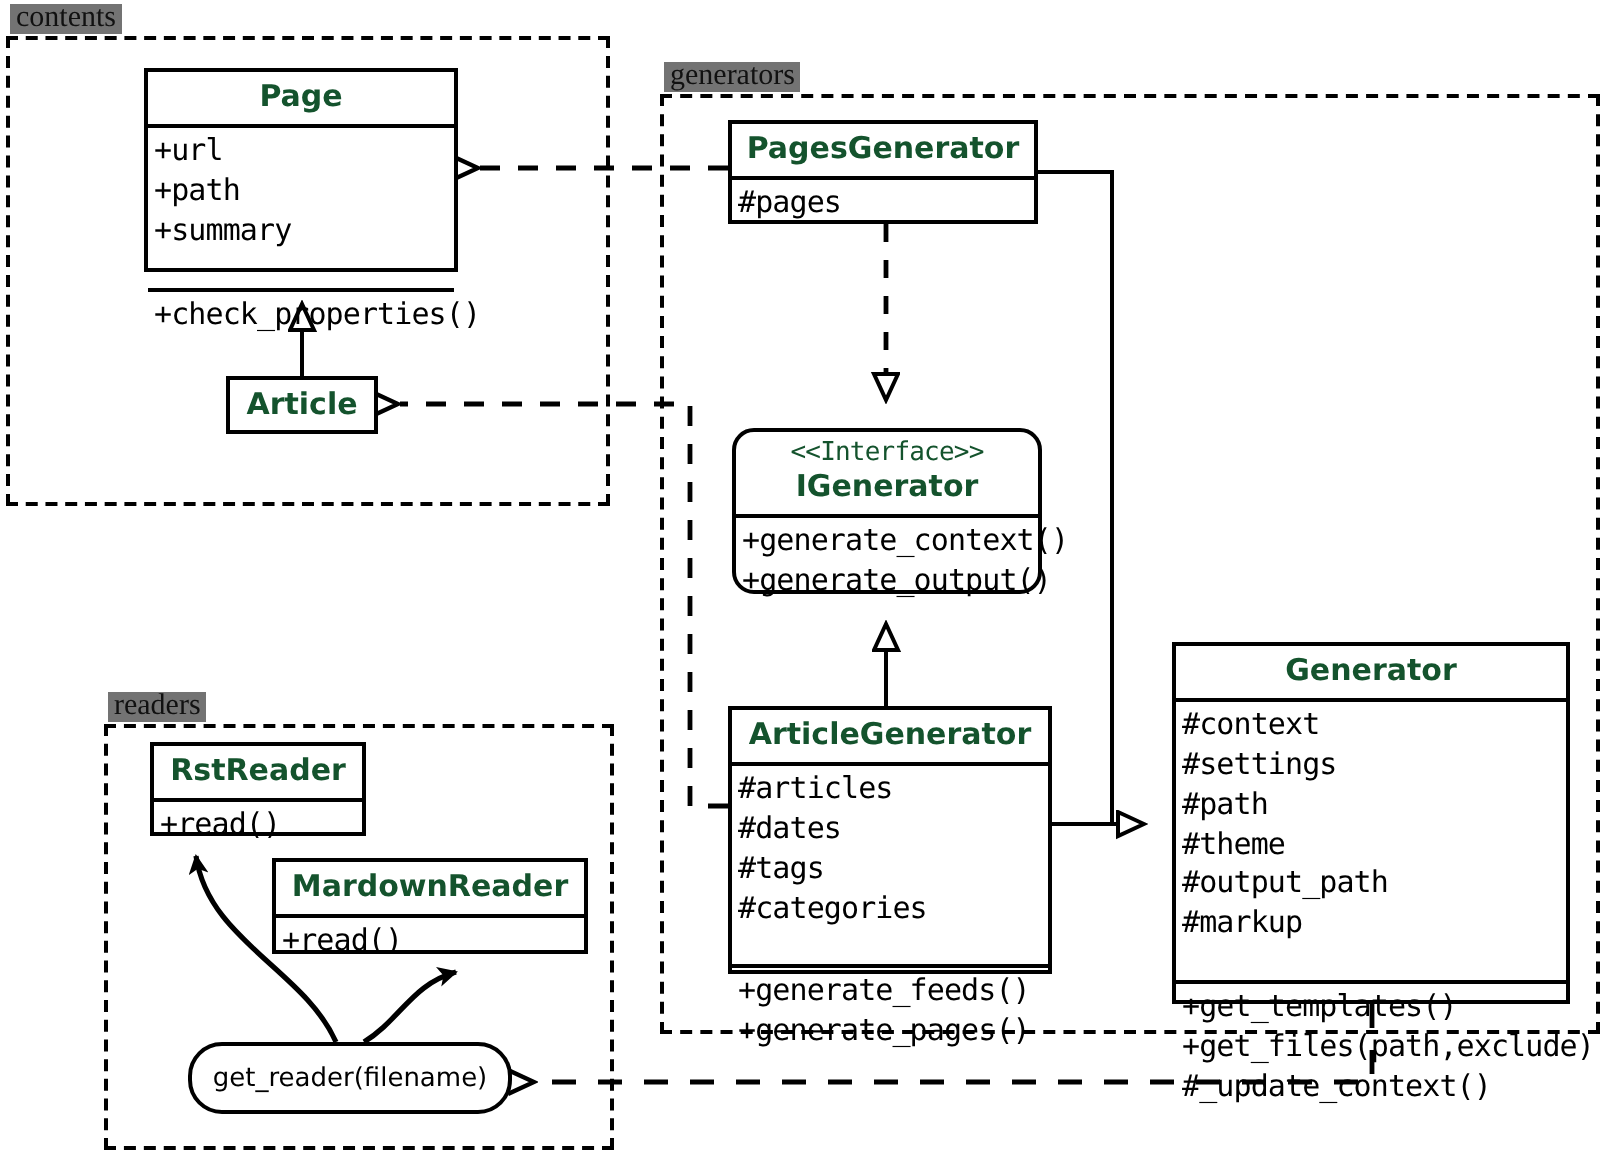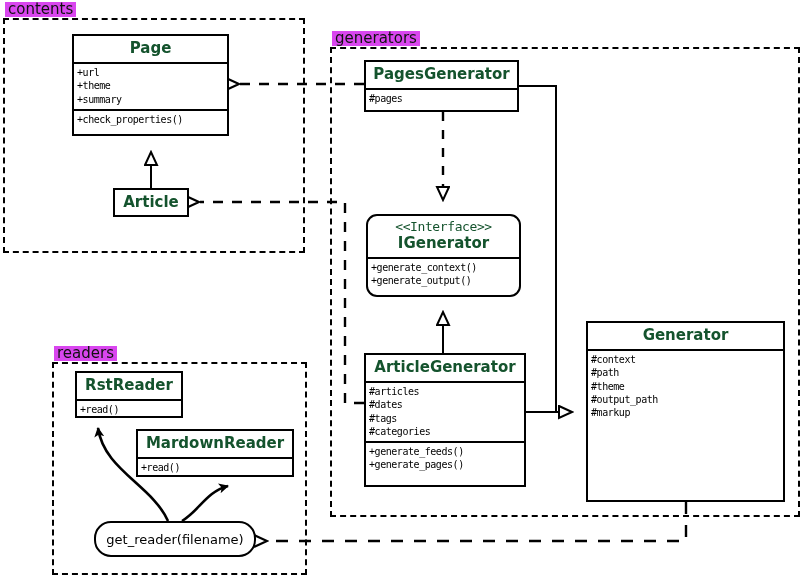--- a/index.html
+++ b/index.html
@@ -1,32 +1,32 @@
 <!DOCTYPE html>
 <html><head>
 <meta charset="utf-8">
 <style>
   html,body{margin:0;padding:0;background:#ffffff;}
   #canvas{position:relative;width:803px;height:579px;background:#fff;
           font-family:"DejaVu Sans", sans-serif;overflow:hidden;}
 
   
   .pkg{position:absolute;border:2px dashed #000;box-sizing:border-box;}
-  .pkg-label{position:absolute;font-size:15px;color:#111;background:#d946ef;
-             padding:0 3px;white-space:nowrap;line-height:1;}
+  .pkg-label{position:absolute;font-size:15px;color:#111;background:#737373;
+             padding:0 3px;white-space:nowrap;line-height:1;font-family:Liberation Serif, serif;}
 
   
   .cls{position:absolute;border:2px solid #000;background:#fff;box-sizing:border-box;}
   .cls .title{text-align:center;font-weight:bold;font-size:15px;color:#14532d;
               padding:4px 2px 5px;line-height:1.15;}
   .cls .stereo{display:block;font-weight:normal;font-size:13px;
                font-family:"DejaVu Sans Mono", monospace;letter-spacing:-.4px;}
   .cls .sep{border-top:2px solid #000;}
-  .cls .comp{font-family:"DejaVu Sans Mono", monospace;font-size:10px;
-             color:#000;padding:2px 3px 3px;line-height:1.32;letter-spacing:-.45px;}
+  .cls .comp{font-family:"DejaVu Sans Mono", monospace;font-size:15px;
+             color:#000;padding:2px 3px 18px;line-height:1.32;letter-spacing:-.45px;}
   .cls .comp div{white-space:nowrap;}
   .plain{position:absolute;border:2px solid #000;background:#fff;box-sizing:border-box;
          display:flex;align-items:center;justify-content:center;
          font-size:13px;color:#000;}
 
   svg.edges{position:absolute;left:0;top:0;width:803px;height:579px;
             pointer-events:none;overflow:visible;}
 </style>
 </head>
 <body>
@@ -93,21 +93,21 @@
 
     <g>
       <path d="M182,521 C200,510 206,492 228,486" fill="none" stroke="#000" stroke-width="2.6" marker-end="url(#solid)"></path>
     </g>
   </svg>
 
   <div class="cls" id="cls-page" style="left: 72px; top: 34px; width: 157px; height: 102px;">
     <div class="title">Page</div>
     <div class="comp sep">
       <div>+url</div>
-      <div>+theme</div>
+      <div>+path</div>
       <div>+summary</div>
     </div>
     <div class="comp sep">
       <div>+check_properties()</div>
     </div>
   </div>
 
   <div class="cls" id="cls-article" style="left: 113px; top: 188px; width: 76px; height: 29px;">
     <div class="title">Article</div>
   </div>
@@ -141,24 +141,30 @@
     <div class="comp sep">
       <div>+generate_feeds()</div>
       <div>+generate_pages()</div>
     </div>
   </div>
 
   <div class="cls" id="cls-generator" style="left: 586px; top: 321px; width: 199px; height: 181px;">
     <div class="title">Generator</div>
     <div class="comp sep">
       <div>#context</div>
+      <div>#settings</div>
       <div>#path</div>
       <div>#theme</div>
       <div>#output_path</div>
       <div>#markup</div>
+    </div>
+    <div class="comp sep">
+      <div>+get_templates()</div>
+      <div>+get_files(path,exclude)</div>
+      <div>#_update_context()</div>
     </div>
   </div>
 
   <div class="cls" id="cls-rstreader" style="left: 75px; top: 371px; width: 108px; height: 47px;">
     <div class="title">RstReader</div>
     <div class="comp sep">
       <div>+read()</div>
     </div>
   </div>
 

